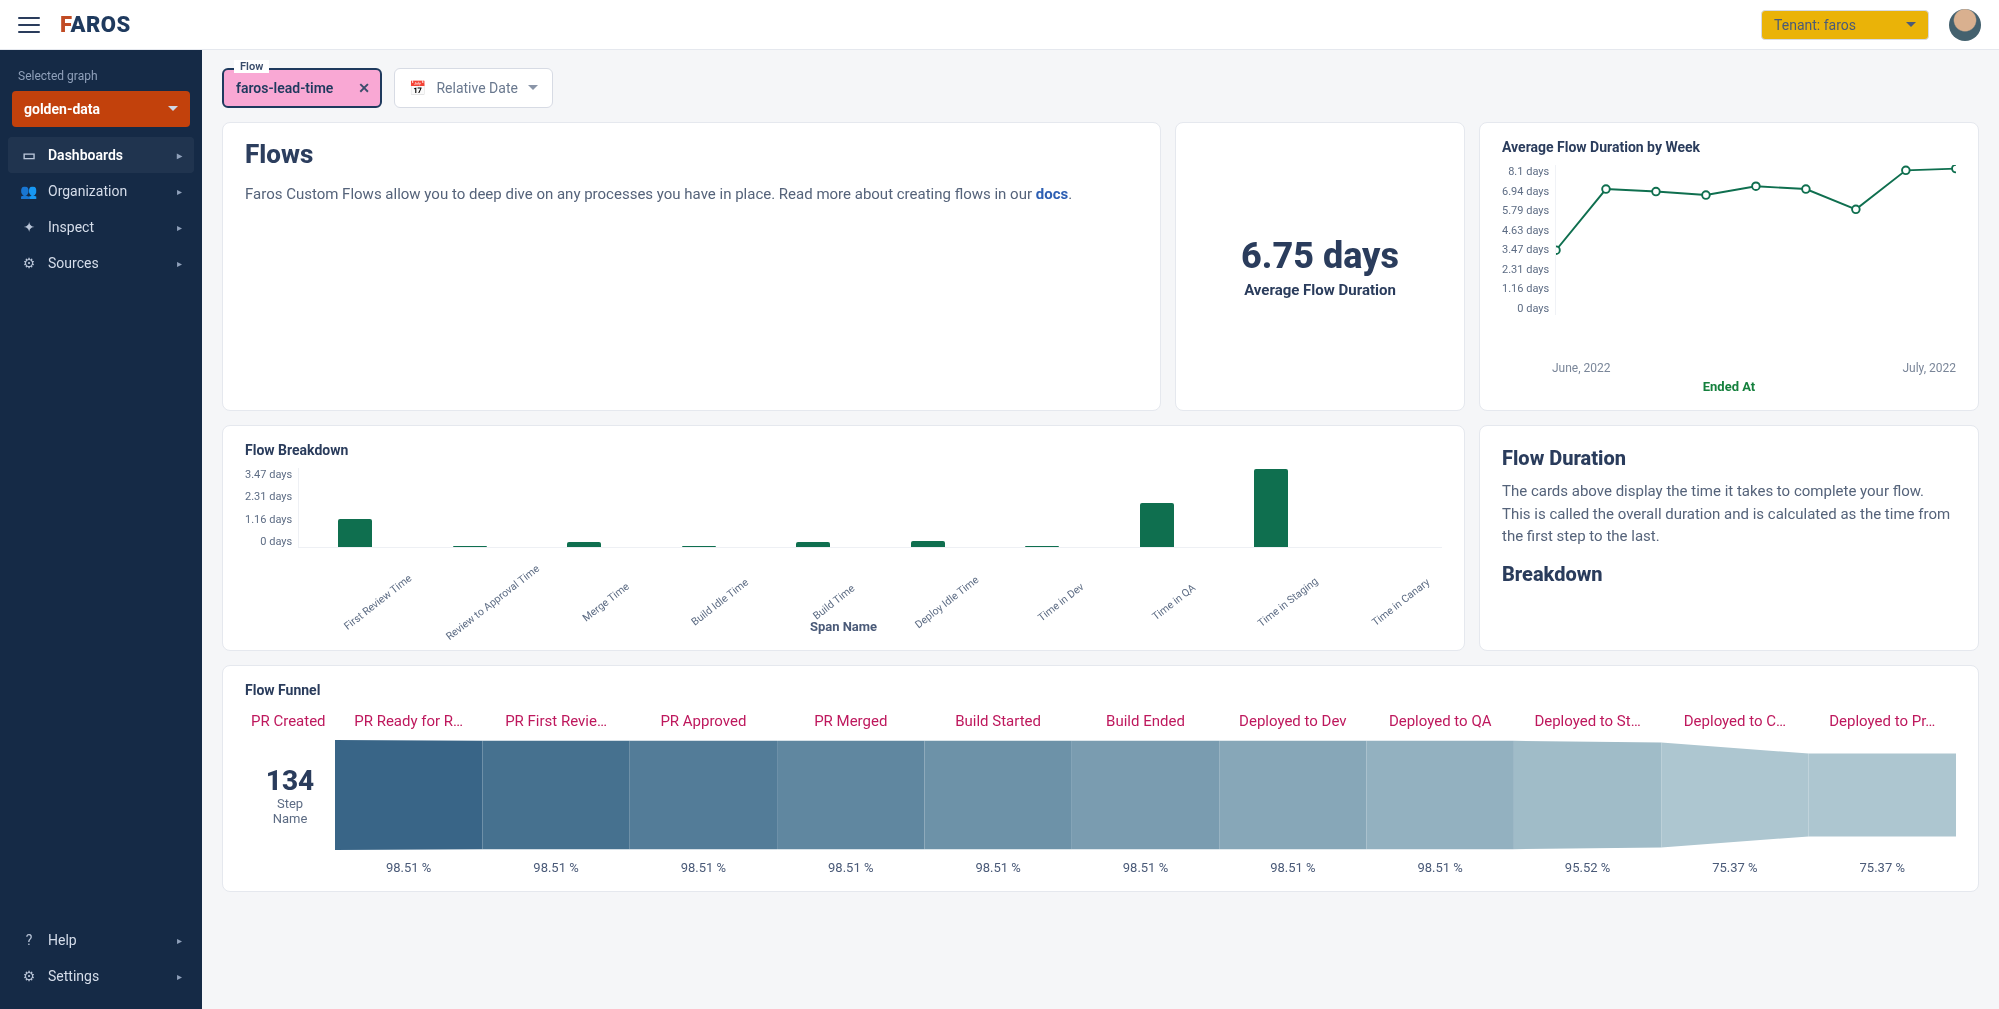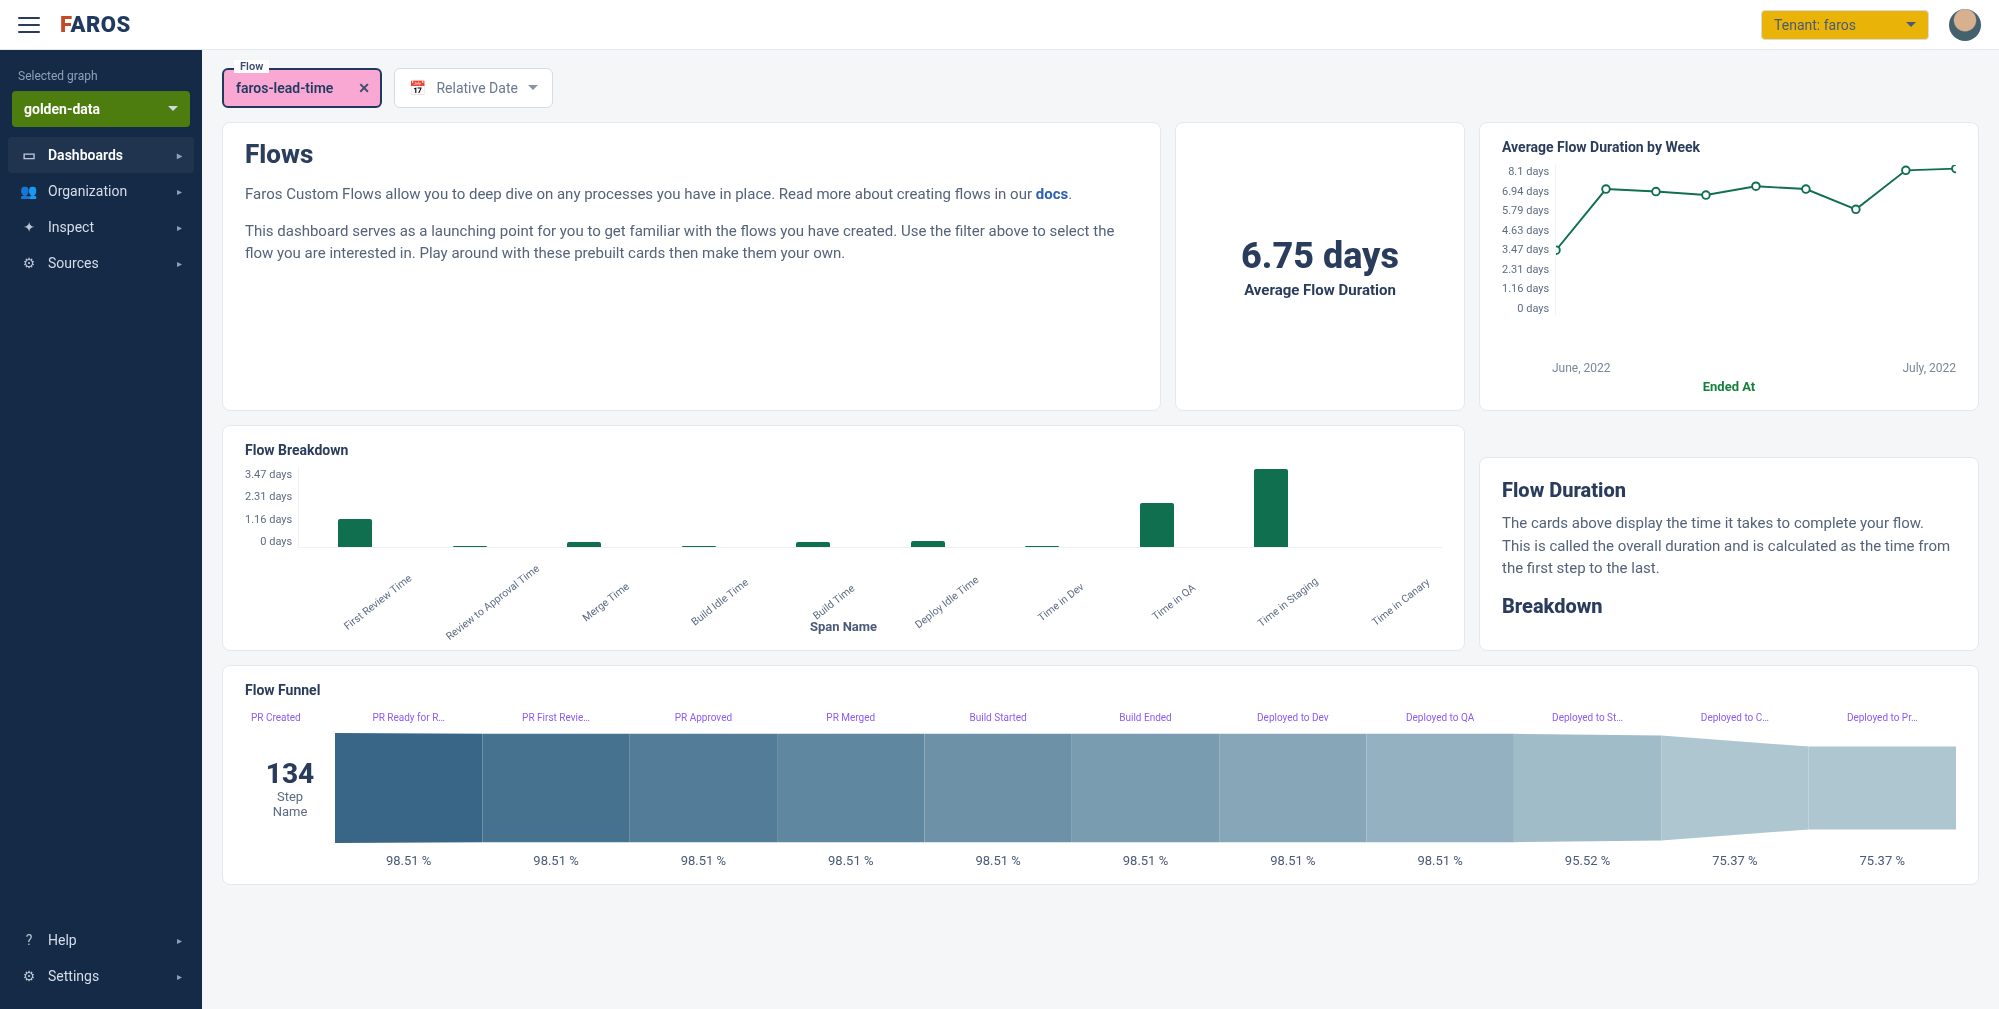--- a/index.html
+++ b/index.html
@@ -13,21 +13,21 @@
 .logo .f { color: #c14b24; }
 .logo .rest { color: #1f3a5e; }
 .topbar-spacer { flex: 1; }
 .tenant-select { display: flex; align-items: center; gap: 50px; border: 1px solid #d7dbe4; border-radius: 4px; padding: 6px 12px; font-size: 14px; color: #4a5a78; background: #eab308; cursor: pointer; }
 .avatar { width: 32px; height: 32px; border-radius: 50%; background: radial-gradient(circle at 50% 35%, #d9b08f 0 40%, #44616e 45% 100%); }
 
 
 .shell { display: flex; min-height: calc(100vh - 50px); }
 .sidebar { width: 202px; background: #152a46; color: #cfd8e6; display: flex; flex-direction: column; padding: 15px 8px; font-size: 14px; }
 .sidebar .section-label { font-size: 12px; color: #8fa0ba; padding: 4px 10px 8px; }
-.graph-select { background: #4d7c0f; color: #fff; border-radius: 4px; padding: 10px 12px; display: flex; align-items: center; justify-content: space-between; font-weight: 700; font-size: 14px; cursor: pointer; margin: 0 4px 10px; }
+.graph-select { background: #c2410c; color: #fff; border-radius: 4px; padding: 10px 12px; display: flex; align-items: center; justify-content: space-between; font-weight: 700; font-size: 14px; cursor: pointer; margin: 0 4px 10px; }
 .nav-item { display: flex; align-items: center; gap: 10px; padding: 10px 12px; border-radius: 4px; cursor: pointer; color: #d5ddea; }
 .nav-item.active { background: rgba(255,255,255,0.05); color: #fff; font-weight: 600; }
 .nav-item .chev { margin-left: auto; font-size: 10px; color: #8fa0ba; }
 .nav-icon { width: 18px; display: inline-flex; justify-content: center; color: #b9c5d8; }
 .sidebar-spacer { flex: 1; }
 
 
 .main { flex: 1; padding: 12px 20px 30px 20px; }
 .filters { display: flex; gap: 12px; margin: 6px 0 14px 0; }
 .flow-chip { position: relative; border: 2px solid #1f3a5e; border-radius: 6px; padding: 10px 36px 10px 12px; color: #1f3a5e; font-weight: 600; font-size: 14px; min-width: 160px; background: #f9a8d4; }
@@ -62,26 +62,26 @@
 .bar-card { flex: 1; }
 .bar-wrap { display: flex; }
 .bar-y { display: flex; flex-direction: column; justify-content: space-between; font-size: 11px; color: #5d6c84; text-align: right; height: 80px; padding-right: 6px; }
 .bars { flex: 1; display: flex; align-items: flex-end; height: 80px; border-left: 1px solid #eef0f4; border-bottom: 1px solid #eef0f4; gap: 2px; }
 .bar-slot { flex: 1; display: flex; flex-direction: column; align-items: center; }
 .bar { width: 34px; background: #0f6f4f; border-radius: 2px 2px 0 0; }
 .bar-labels { display: flex; padding-left: 60px; }
 .bar-label { flex: 1; font-size: 10.5px; color: #5d6c84; text-align: center; transform: rotate(-38deg); transform-origin: top right; white-space: nowrap; position: relative; top: 14px; }
 .bar-xlabel { text-align: center; font-size: 13px; font-weight: 700; color: #4a5a78; margin-top: 58px; }
 
-.explain-card { flex: 0 0 500px; margin-top: 32px; }
+.explain-card { flex: 0 0 500px; }
 .explain-card h3 { font-size: 20px; font-weight: 800; color: #2a3c5c; margin: 4px 0 10px; }
 .explain-card p { font-size: 15px; color: #55637a; line-height: 1.5; margin-bottom: 14px; }
 
 .funnel-card { width: 100%; }
-.funnel-headers { display: flex; font-size: 10px; color: #8b5cf6; }
+.funnel-headers { display: flex; font-size: 15px; color: #be185d; }
 .fh { flex: 1; padding: 4px 6px; white-space: nowrap; overflow: hidden; text-overflow: ellipsis; text-align: center; }
 .fh.first { flex: 0 0 90px; text-align: left; }
 .funnel-body { display: flex; align-items: stretch; height: 110px; margin-top: 6px; }
 .funnel-left { flex: 0 0 90px; display: flex; flex-direction: column; align-items: center; justify-content: center; }
 .funnel-left .big { font-size: 28px; font-weight: 800; color: #2a3c5c; }
 .funnel-left .small { font-size: 13px; color: #5d6c84; line-height: 1.1; text-align: center; }
 .funnel-svg { flex: 1; }
 .funnel-percents { display: flex; font-size: 13px; color: #4a5a78; margin-top: 10px; }
 .fp { flex: 1; text-align: center; }
 .fp.first { flex: 0 0 90px; }
@@ -168,21 +168,20 @@
         <span class="chev-down" style="color:#8a95a8"></span>
       </div>
     </div>
 
     <div class="row">
       <div class="card flows-card">
         <h2>Flows</h2>
         <p>
           <span>Faros Custom Flows allow you to deep dive on any processes you have in place. Read more about creating flows in our </span><a href="#" class="link">docs</a><span>.</span>
         </p>
-        <p>This dashboard serves as a launching point for you to get familiar with the flows you have created. Use the filter above to select the flow you are interested in. Play around with these prebuilt cards then make them your own.</p>
       </div>
 
       <div class="card kpi-card">
         <div class="kpi-value">6.75 days</div>
         <div class="kpi-label">Average Flow Duration</div>
       </div>
 
       <div class="card line-card">
         <div class="card-title">Average Flow Duration by Week</div>
         <div class="line-wrap">

